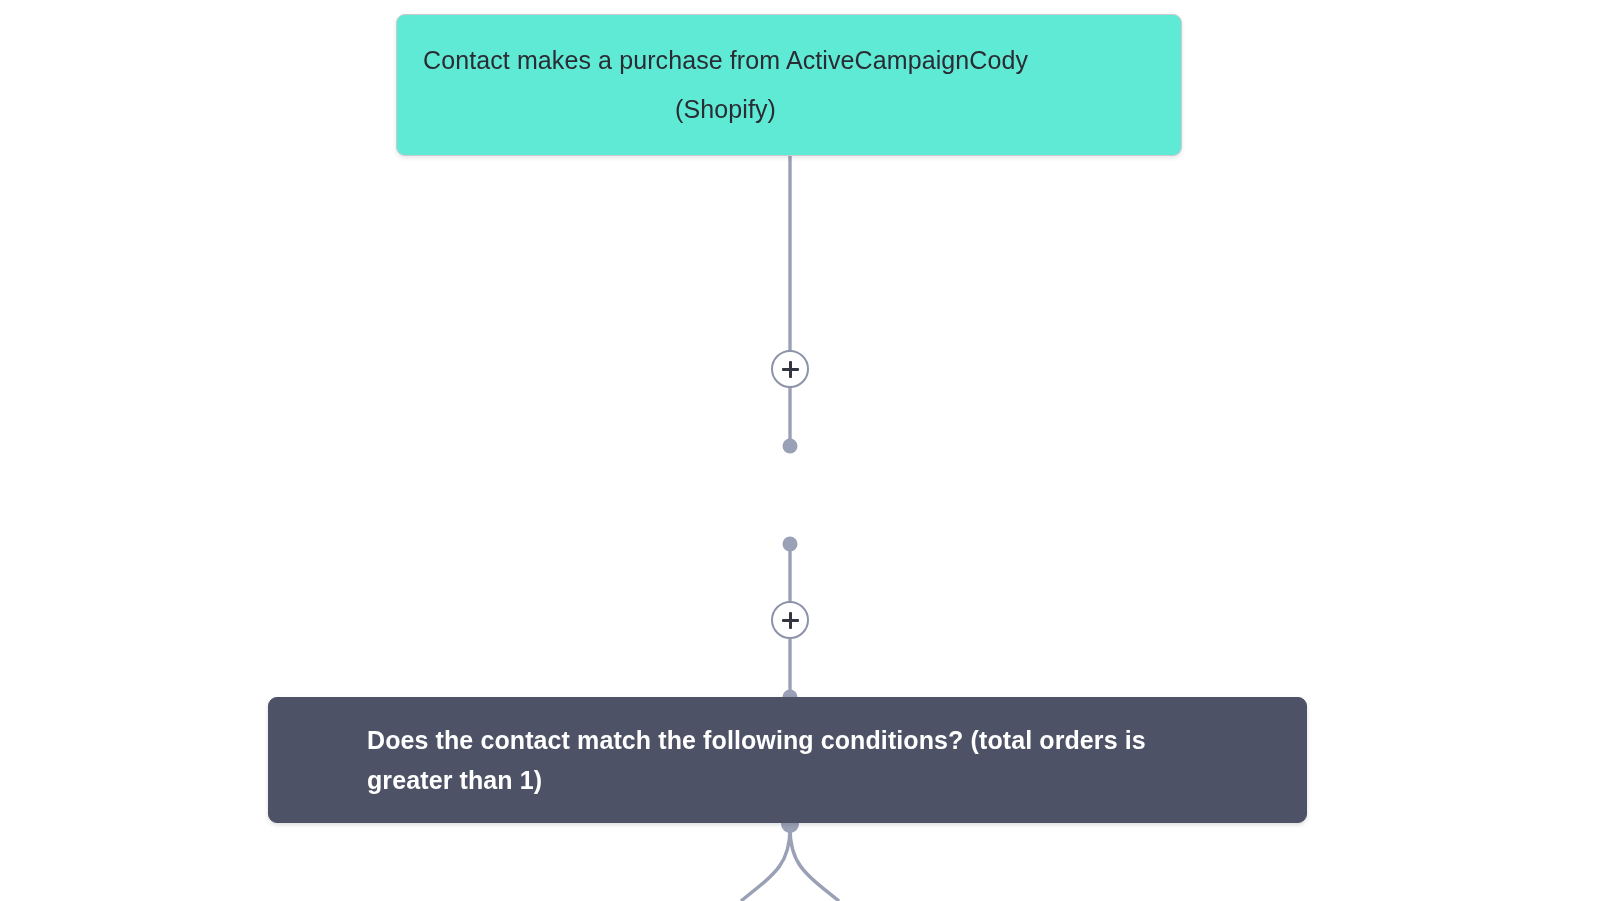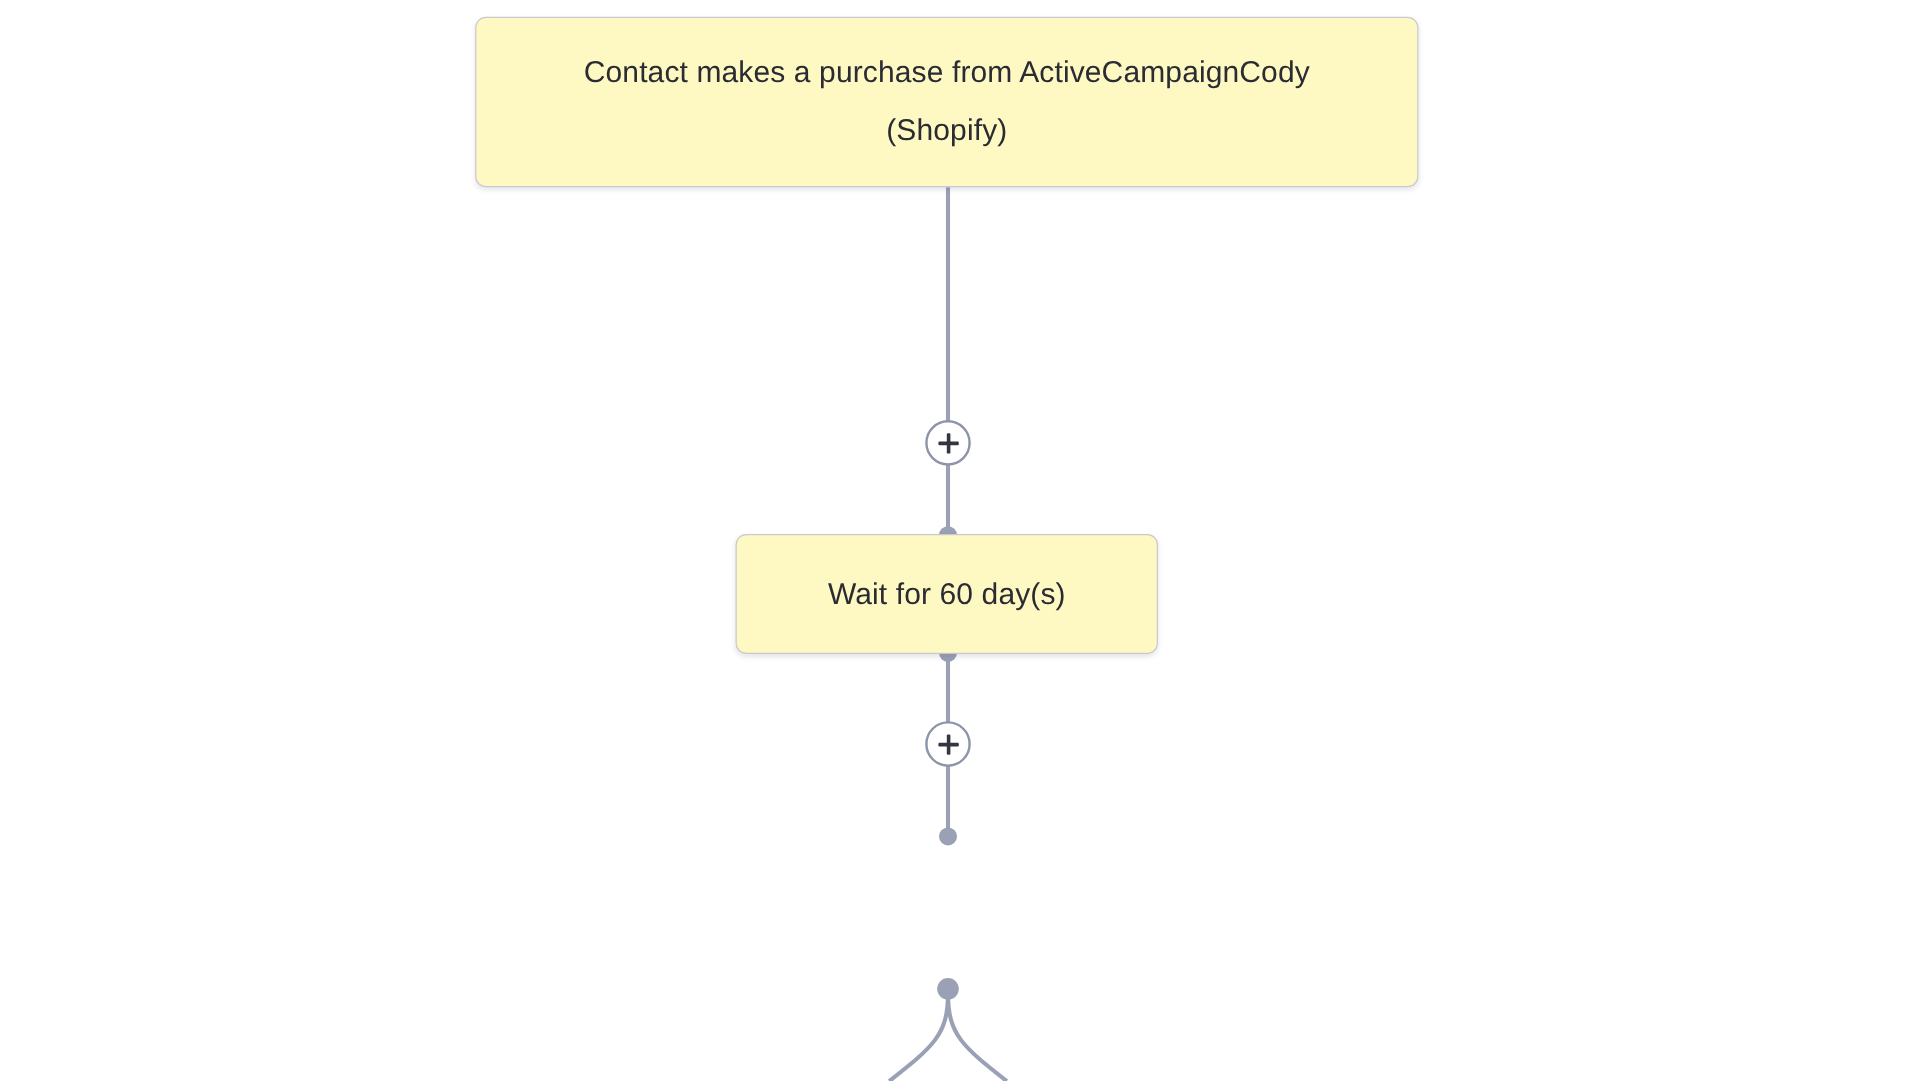--- a/index.html
+++ b/index.html
@@ -31,24 +31,23 @@
 
   
   .node {
     position: absolute;
     box-sizing: border-box;
     display: flex;
     align-items: center;
     border-radius: 9px;
   }
   .node-light {
-    background: #fef9c3;
+    background: #5eead4;
     border: 1.6px solid #c9c9cf;
     box-shadow: 0 2px 4px rgba(60,64,80,0.13);
-    justify-content: center;
   }
   .node-dark {
     background: #4d5266;
     border: 1.6px solid #4d5266;
     box-shadow: 0 2px 4px rgba(60,64,80,0.18);
     justify-content: flex-start;
   }
   .node-label {
     color: #2b2b33;
     font-size: 25px;
@@ -135,22 +134,22 @@
     <div class="node-label">
       <span style="display: block;">Contact makes a purchase from ActiveCampaignCody</span>
       <span style="display: block; margin-top: 12px;">(Shopify)</span>
     </div>
   </div>
 
   <div id="plus-1" class="plus-btn">
     <span class="plus-glyph"></span>
   </div>
 
-  <div id="node-wait" class="node node-light">
-    <div class="node-label">Wait for 60 day(s)</div>
-  </div>
 
   <div id="plus-2" class="plus-btn">
     <span class="plus-glyph"></span>
   </div>
 
+  <div id="node-cond" class="node node-dark">
+    <div class="node-label-dark">Does the contact match the following conditions? (total orders is greater than 1)</div>
+  </div>
 
 </div>
 
 </body></html>

